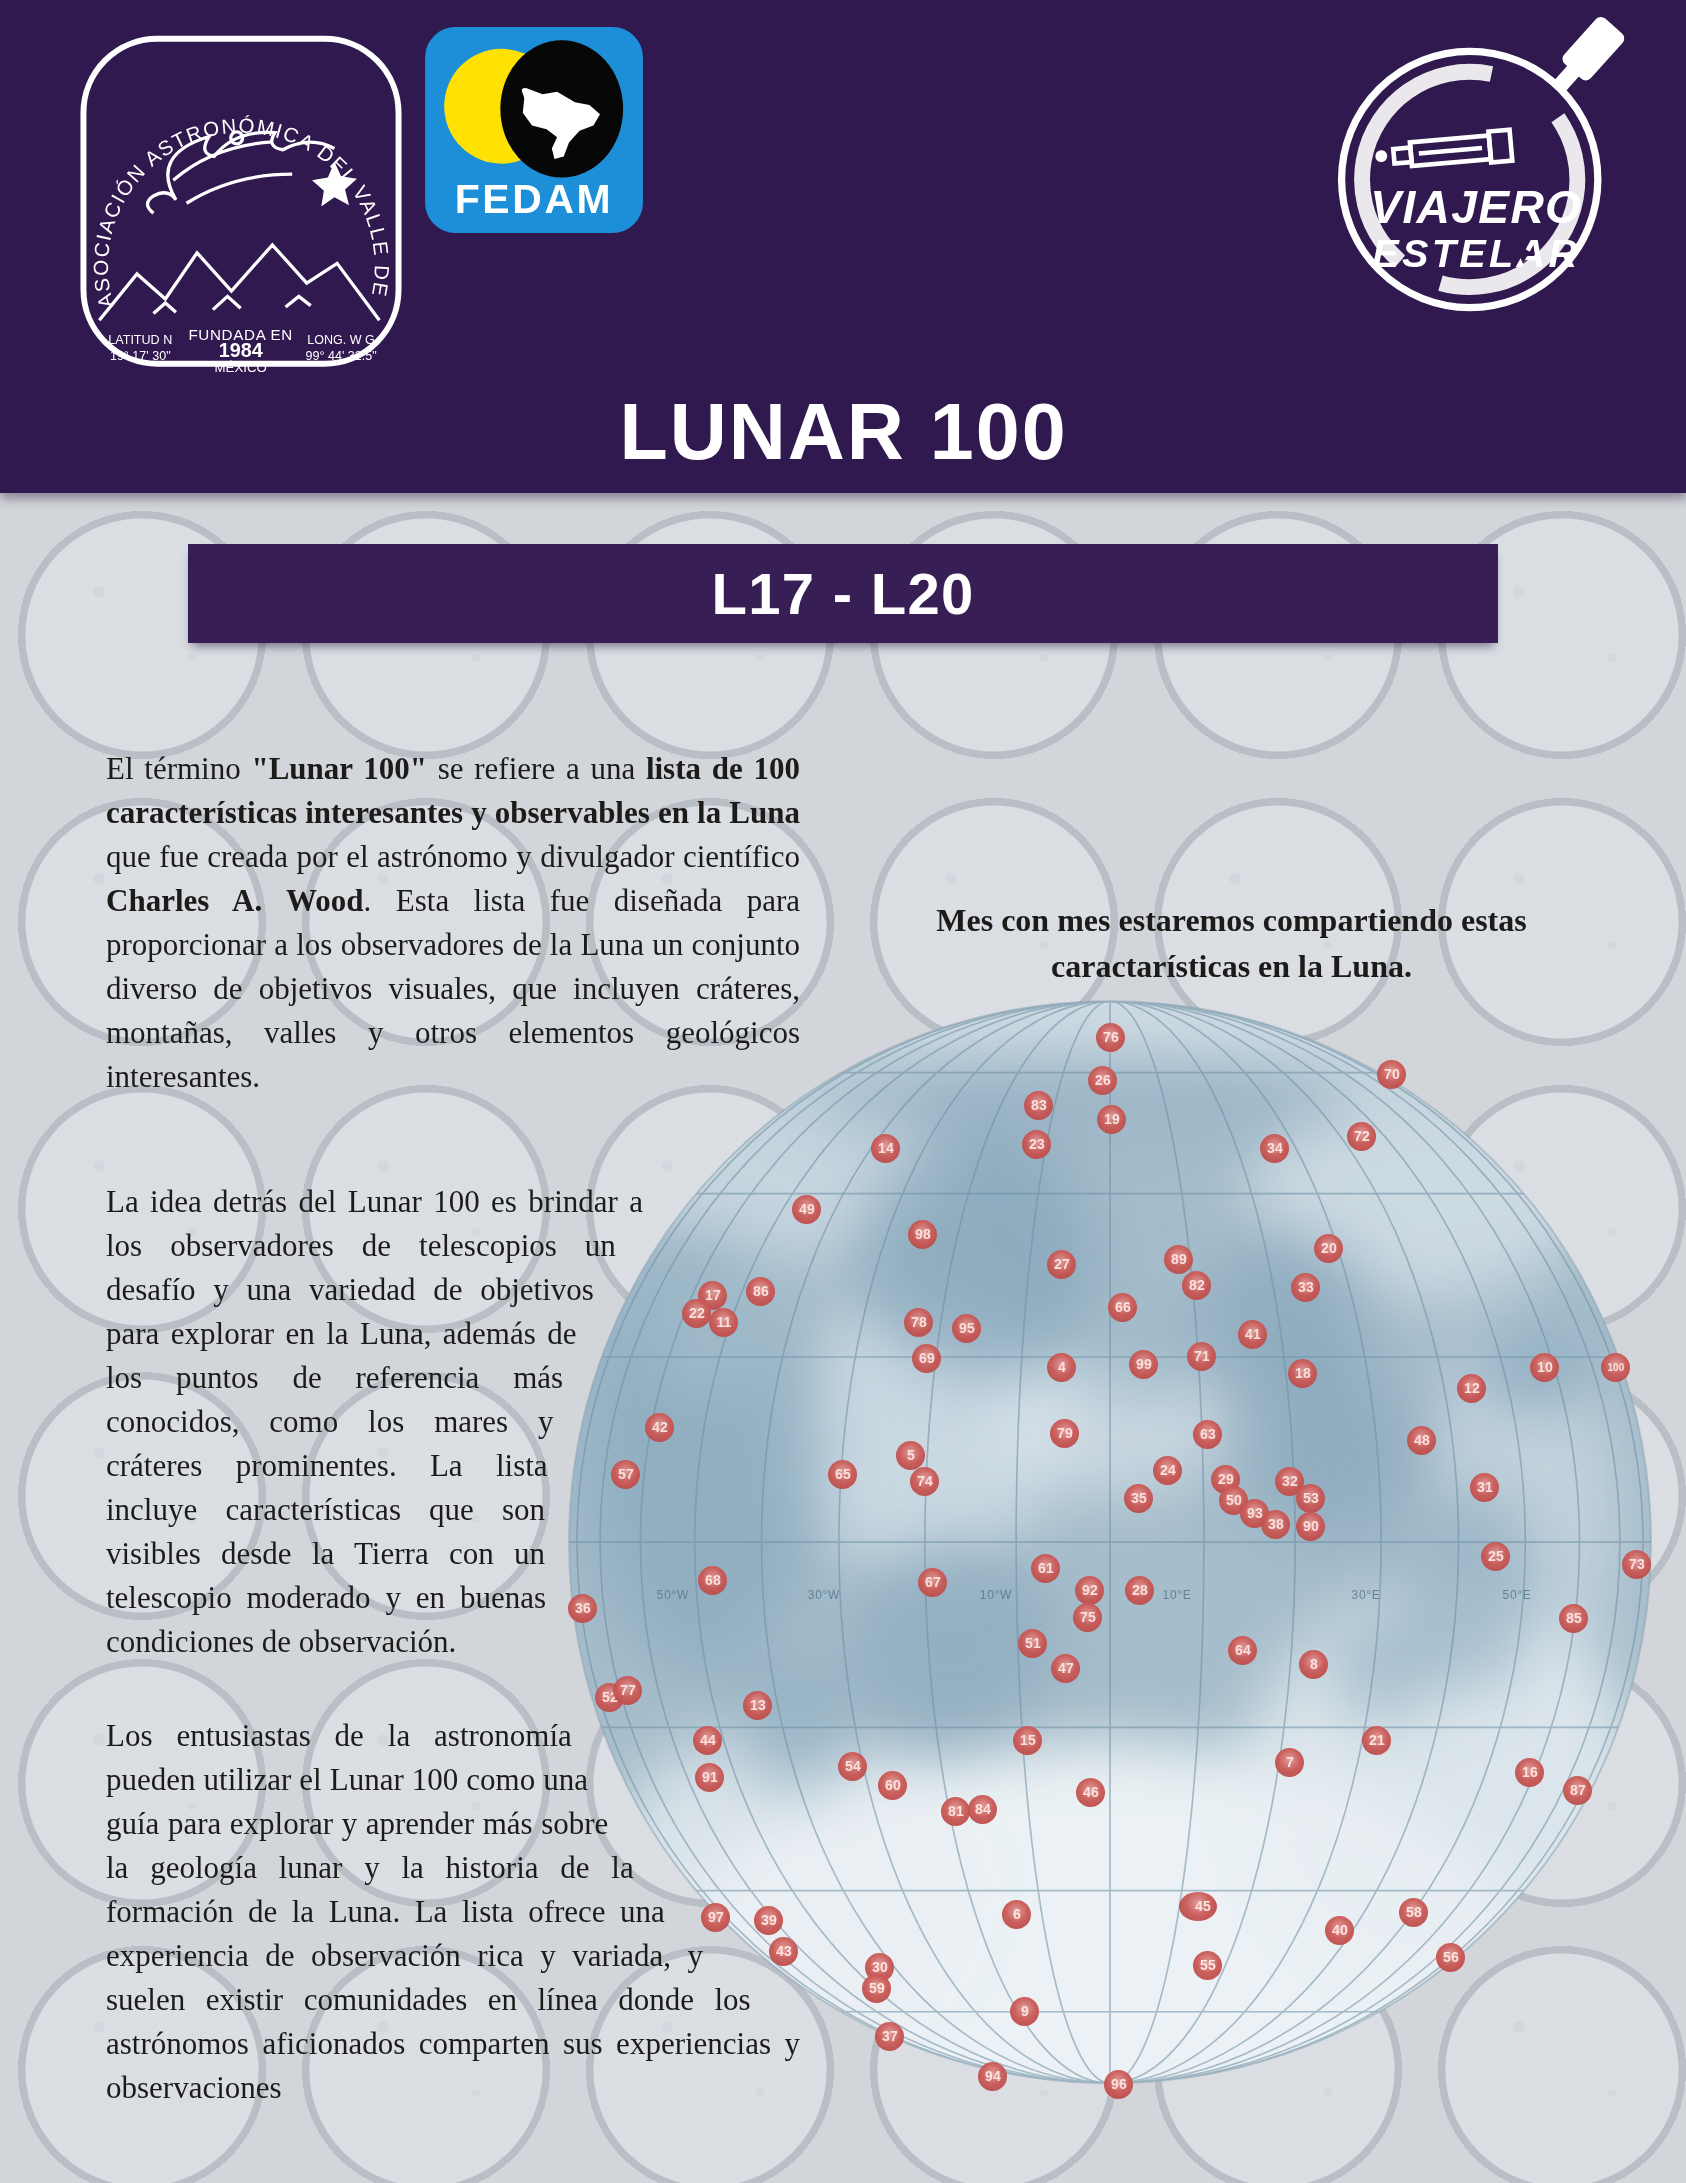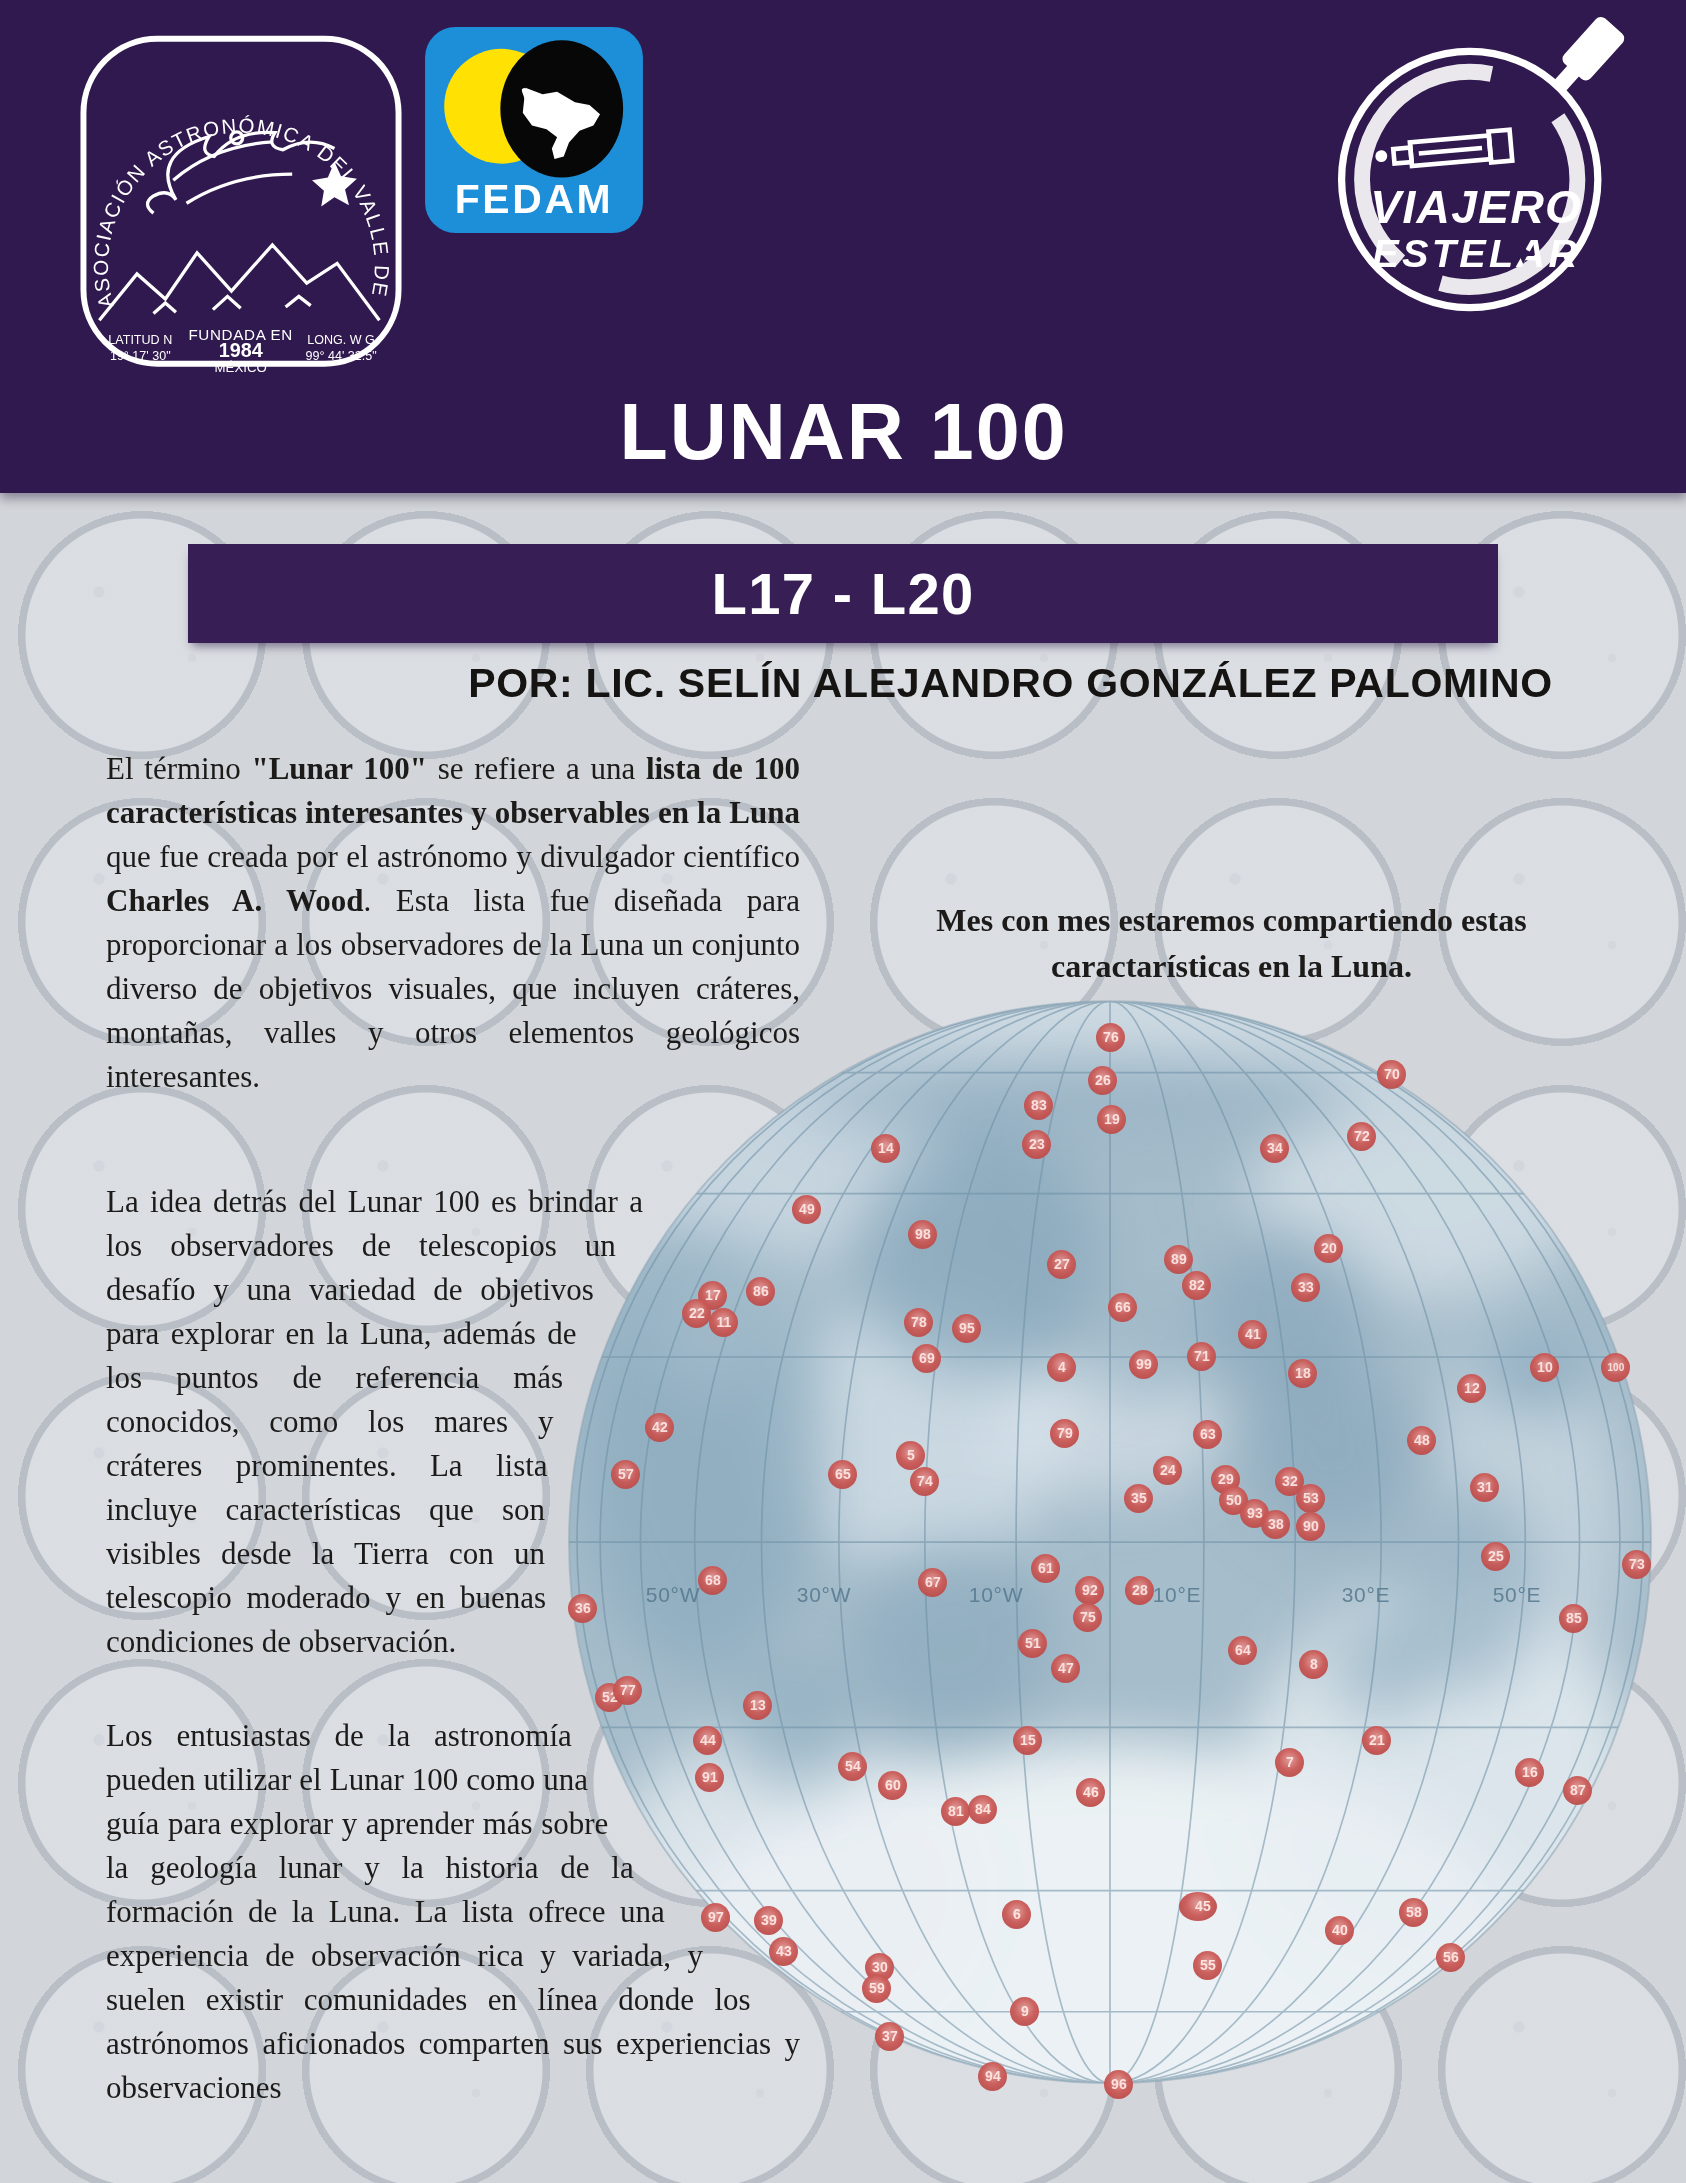--- a/index.html
+++ b/index.html
@@ -41,21 +41,21 @@
   .right-callout{position:absolute;left:914px;top:897px;width:635px;text-align:center;
                  font-weight:bold;font-size:32px;line-height:46px;}
   
   .moonmap{position:absolute;left:0;top:0;}
   .marker{position:absolute;width:29px;height:29px;margin:-14.6px 0 0 -14.6px;border-radius:50%;
           background:radial-gradient(circle at 50% 40%, #e09a97 0%, #cb5a57 45%, #b04240 100%);
           color:#ffe2de;font-family:"Liberation Sans",sans-serif;font-weight:bold;font-size:14px;
           line-height:29px;text-align:center;opacity:.95;}
   .marker.d3{font-size:10px;}
   .lonlab{position:absolute;transform:translate(-50%,-50%);color:#55788e;opacity:.85;
-          font-family:"Liberation Sans",sans-serif;font-size:21px;letter-spacing:0.7px;}
+          font-family:"Liberation Sans",sans-serif;font-size:12px;letter-spacing:0.7px;}
   b{font-weight:bold;}
 </style>
 </head>
 <body>
 
 <div class="page">
 
   <div class="wm"></div>
 
   <div class="header">
@@ -122,21 +122,20 @@
         <text x="247" y="384" font-size="60" letter-spacing="5">ESTELAR</text>
       </g>
       <path d="M318 348 l5 11 l11 5 l-11 5 l-5 11 l-5 -11 l-11 -5 l11 -5 z" fill="#30194e"></path>
       <rect x="224" y="243" width="20" height="60" fill="none"></rect>
     </svg>
 
     <div class="title">LUNAR 100</div>
   </div>
 
   <div class="band">L17 - L20</div>
-  <div class="byline">POR: LIC. SELÍN ALEJANDRO GONZÁLEZ PALOMINO</div>
 
   <svg class="moonmap" width="1687" height="2183" viewBox="0 0 2550 3301">
     <defs>
       <clipPath id="moonclip">
           <circle cx="1678" cy="2332" r="818"></circle>
         </clipPath>
       <filter id="soft" x="-60%" y="-60%" width="220%" height="220%">
           <feGaussianBlur stdDeviation="45"></feGaussianBlur>
         </filter>
     </defs>

